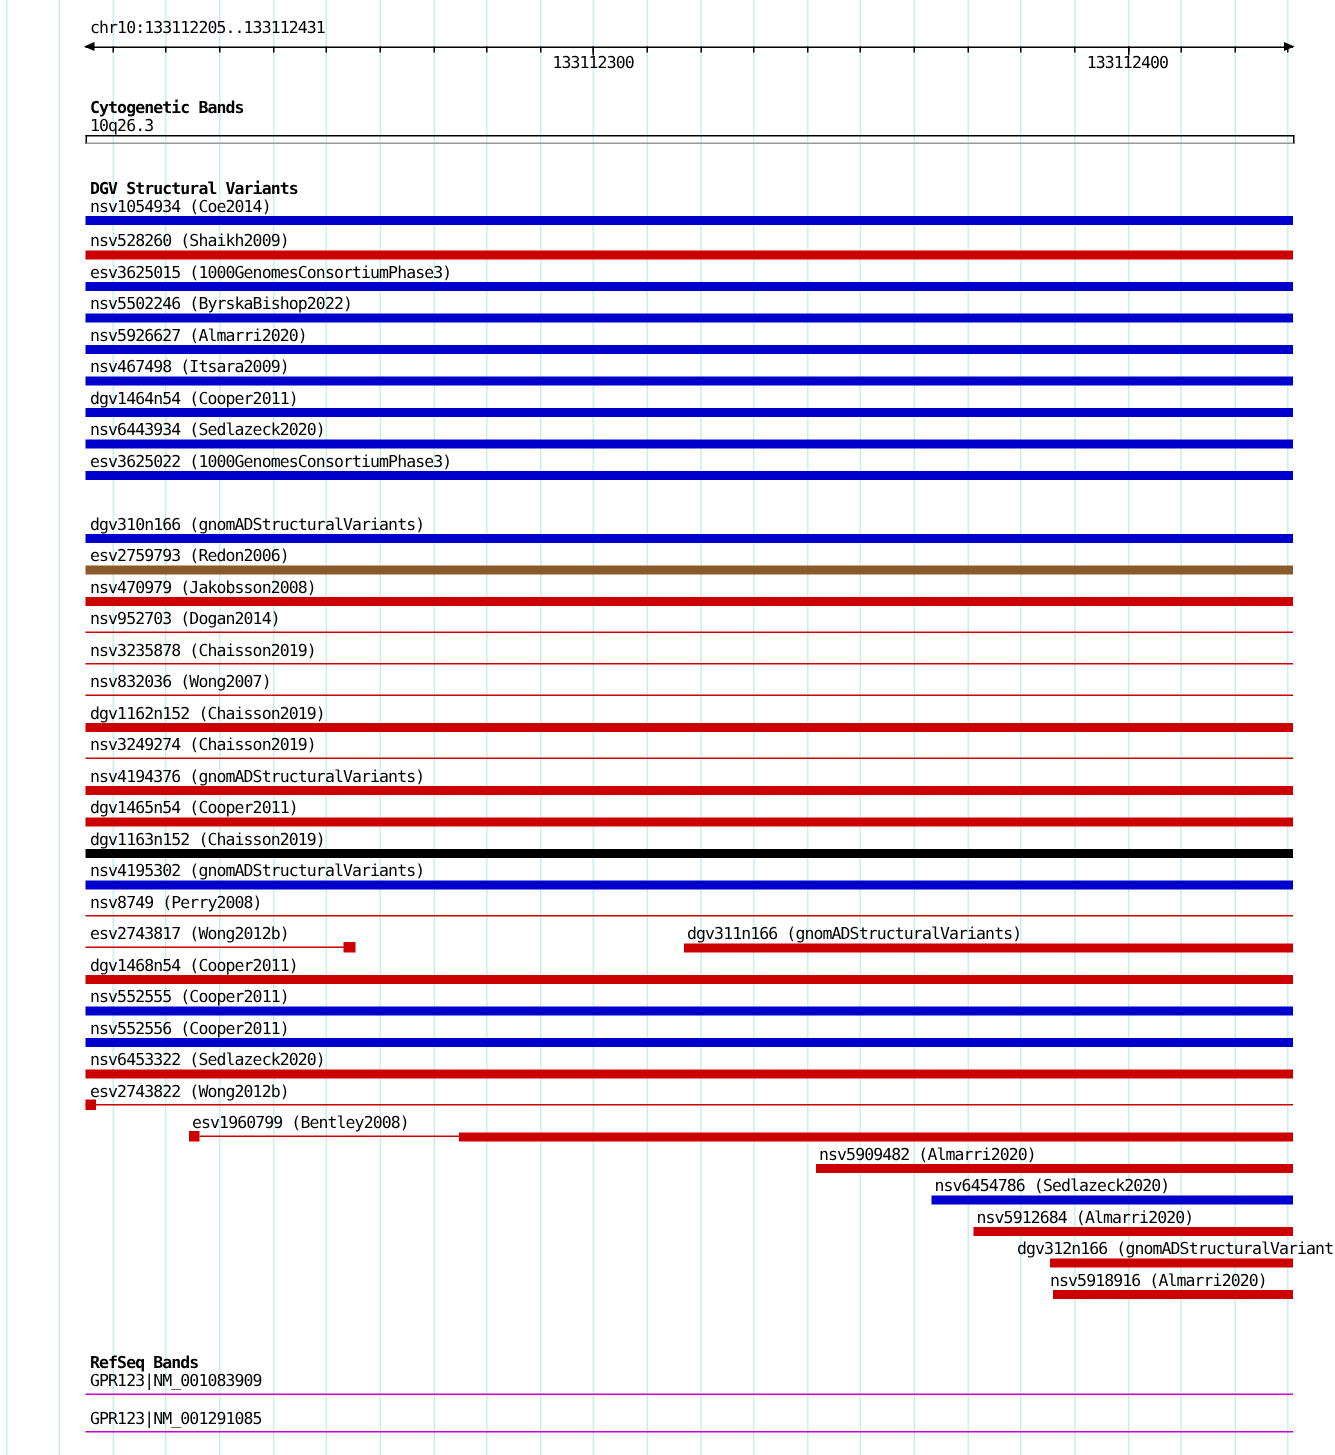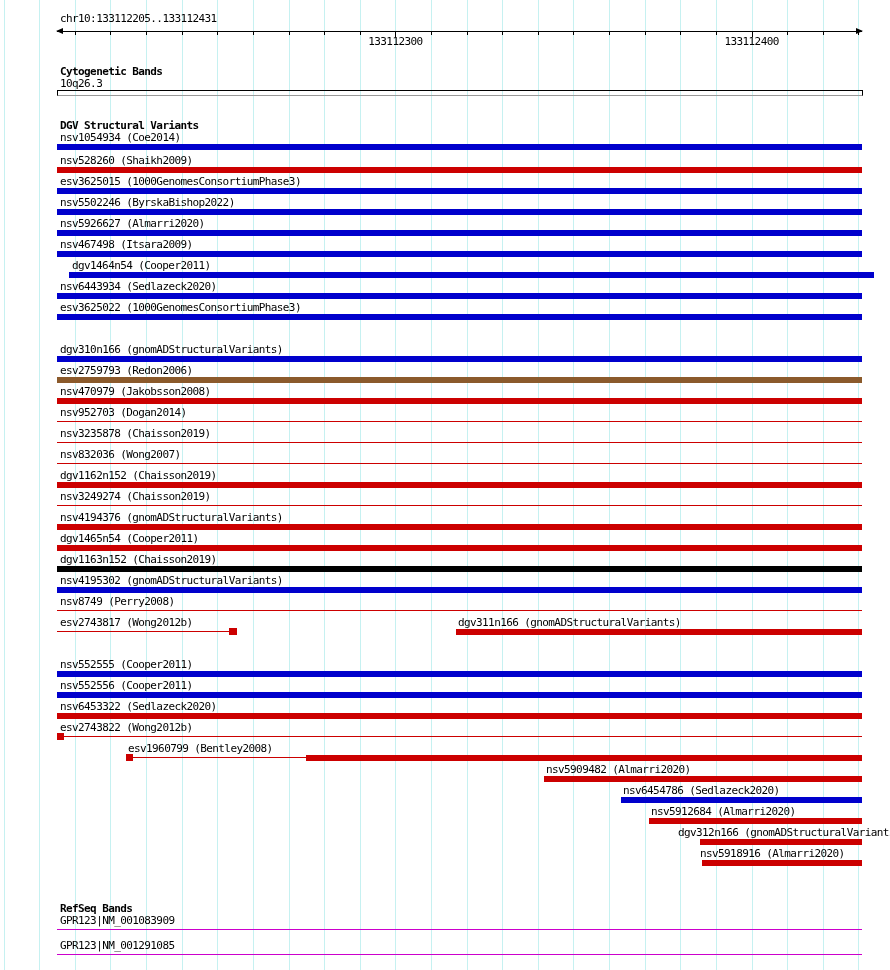--- a/index.html
+++ b/index.html
@@ -120,21 +120,21 @@
         <div style="position: absolute; left: 57px; top: 12px; width: 805px; height: 6px; background: rgb(0, 0, 204);"></div>
       </div>
       <div style="position: absolute; left: 0px; top: 218px; width: 890px; height: 21px;">
         <div class="t" style="position: absolute; left: 60px; top: 0px;">nsv5926627 (Almarri2020)</div>
         <div style="position: absolute; left: 57px; top: 12px; width: 805px; height: 6px; background: rgb(0, 0, 204);"></div>
       </div>
       <div style="position: absolute; left: 0px; top: 239px; width: 890px; height: 21px;">
         <div class="t" style="position: absolute; left: 60px; top: 0px;">nsv467498 (Itsara2009)</div>
         <div style="position: absolute; left: 57px; top: 12px; width: 805px; height: 6px; background: rgb(0, 0, 204);"></div>
       </div>
-      <div style="position: absolute; left: 12px; top: 260px; width: 738px; height: 21px;">
+      <div style="position: absolute; left: 0px; top: 260px; width: 738px; height: 21px;">
         <div class="t" style="position: absolute; left: 60px; top: 0px;">dgv1464n54 (Cooper2011)</div>
         <div style="position: absolute; left: 57px; top: 12px; width: 805px; height: 6px; background: rgb(0, 0, 204);"></div>
       </div>
       <div style="position: absolute; left: 0px; top: 281px; width: 890px; height: 21px;">
         <div class="t" style="position: absolute; left: 60px; top: 0px;">nsv6443934 (Sedlazeck2020)</div>
         <div style="position: absolute; left: 57px; top: 12px; width: 805px; height: 6px; background: rgb(0, 0, 204);"></div>
       </div>
       <div style="position: absolute; left: 0px; top: 302px; width: 890px; height: 21px;">
         <div class="t" style="position: absolute; left: 60px; top: 0px;">esv3625022 (1000GenomesConsortiumPhase3)</div>
         <div style="position: absolute; left: 57px; top: 12px; width: 805px; height: 6px; background: rgb(0, 0, 204);"></div>
@@ -191,20 +191,24 @@
         <div class="t" style="position: absolute; left: 60px; top: 0px;">nsv8749 (Perry2008)</div>
         <div style="position: absolute; left: 57px; top: 14px; width: 805px; height: 1px; background: rgb(204, 0, 0);"></div>
       </div>
       <div style="position: absolute; left: 0px; top: 617px; width: 890px; height: 21px;">
         <div class="t" style="position: absolute; left: 60px; top: 0px;">esv2743817 (Wong2012b)</div>
         <div style="position: absolute; left: 57px; top: 14px; width: 174px; height: 1px; background: rgb(204, 0, 0);"></div>
         <div style="position: absolute; left: 229px; top: 11px; width: 8px; height: 7px; background: rgb(204, 0, 0);"></div>
         <div class="t" style="position: absolute; left: 458px; top: 0px;">dgv311n166 (gnomADStructuralVariants)</div>
         <div style="position: absolute; left: 456px; top: 12px; width: 406px; height: 6px; background: rgb(204, 0, 0);"></div>
       </div>
+      <div style="position: absolute; left: 0px; top: 638px; width: 890px; height: 21px;">
+        <div class="t" style="position: absolute; left: 60px; top: 0px;">dgv1468n54 (Cooper2011)</div>
+        <div style="position: absolute; left: 57px; top: 12px; width: 805px; height: 6px; background: rgb(204, 0, 0);"></div>
+      </div>
       <div style="position: absolute; left: 0px; top: 659px; width: 890px; height: 21px;">
         <div class="t" style="position: absolute; left: 60px; top: 0px;">nsv552555 (Cooper2011)</div>
         <div style="position: absolute; left: 57px; top: 12px; width: 805px; height: 6px; background: rgb(0, 0, 204);"></div>
       </div>
       <div style="position: absolute; left: 0px; top: 680px; width: 890px; height: 21px;">
         <div class="t" style="position: absolute; left: 60px; top: 0px;">nsv552556 (Cooper2011)</div>
         <div style="position: absolute; left: 57px; top: 12px; width: 805px; height: 6px; background: rgb(0, 0, 204);"></div>
       </div>
       <div style="position: absolute; left: 0px; top: 701px; width: 890px; height: 21px;">
         <div class="t" style="position: absolute; left: 60px; top: 0px;">nsv6453322 (Sedlazeck2020)</div>

